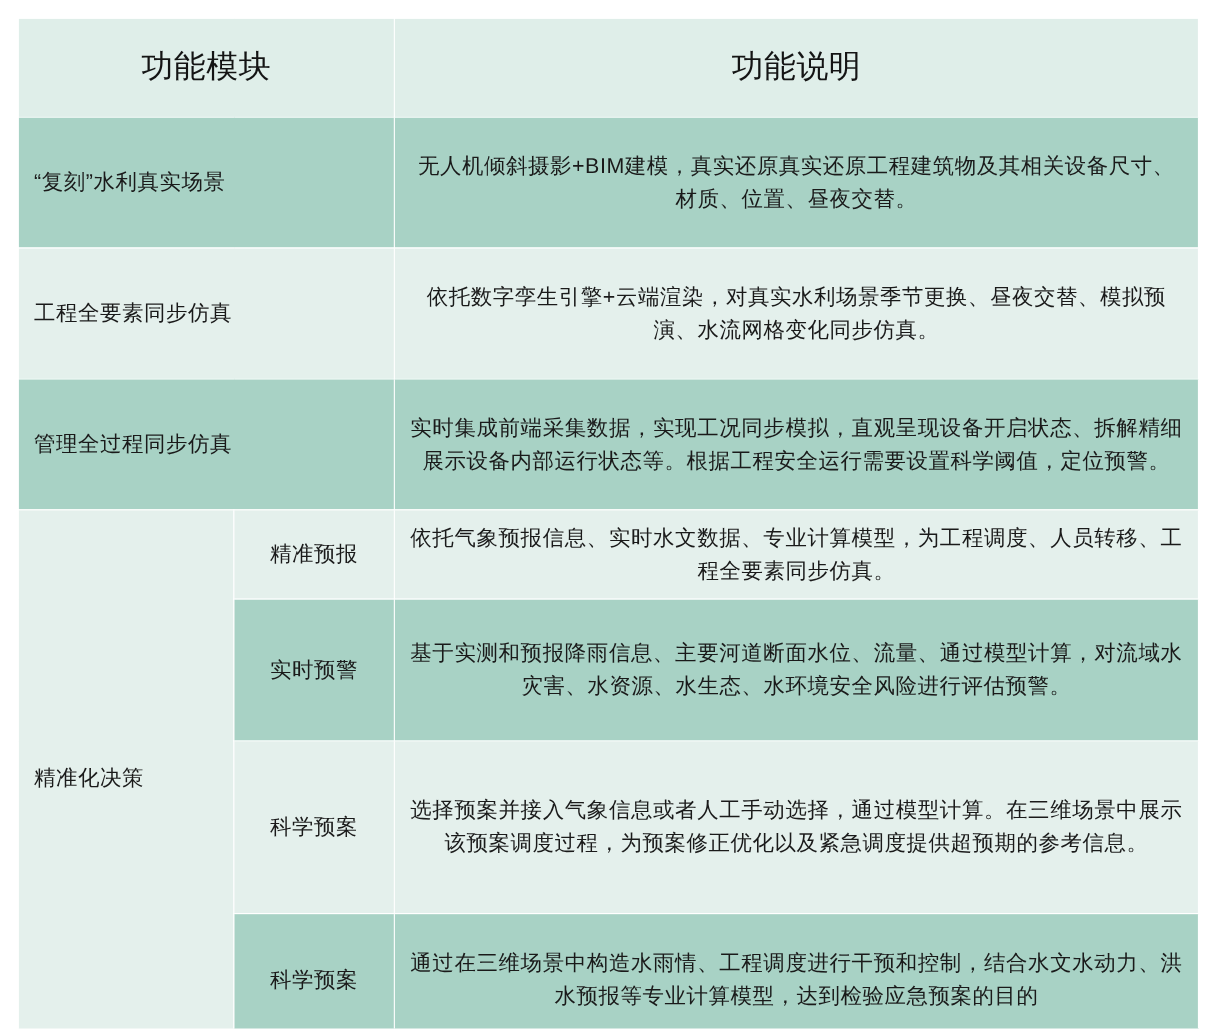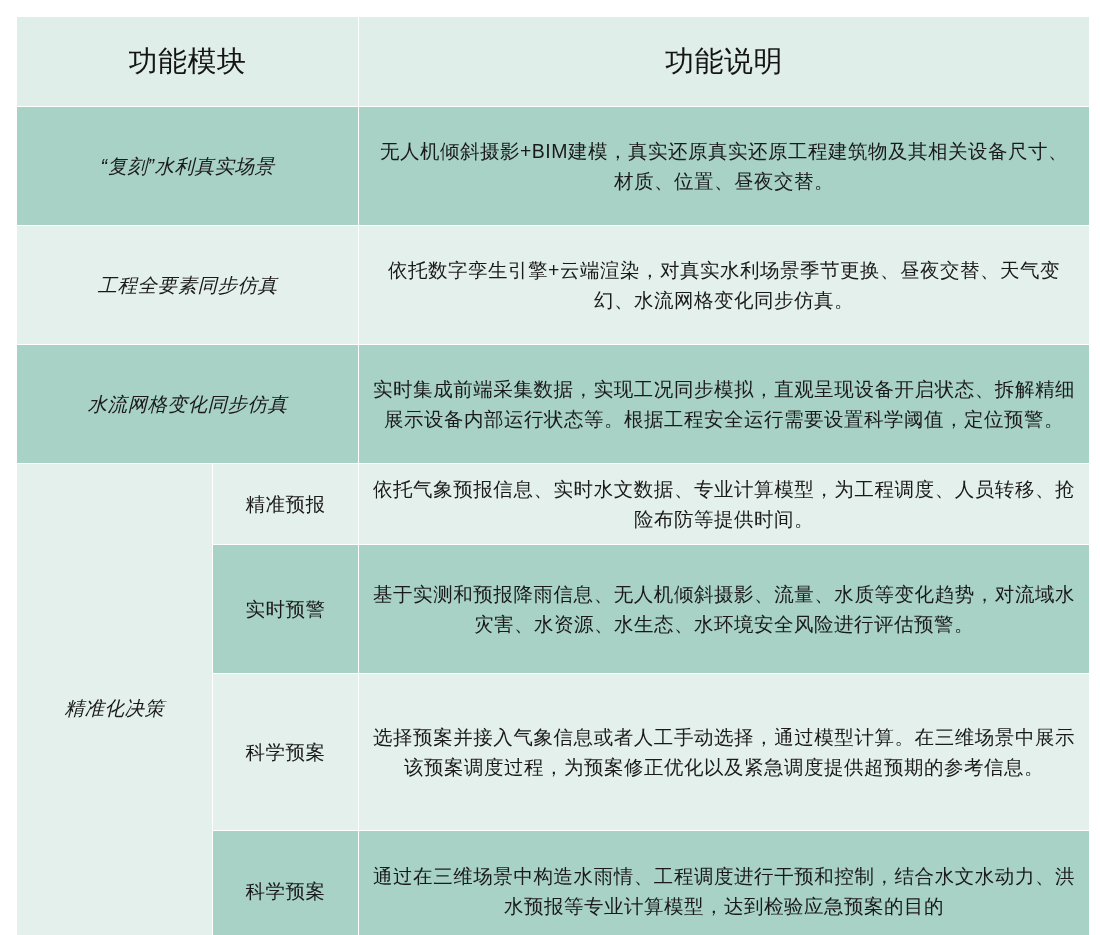--- a/index.html
+++ b/index.html
@@ -48,23 +48,21 @@
   .col-module { width: 196px; }
   .col-sub    { width: 146px; }
 
   .cell-dark {
     background: #a8d2c5;
   }
   .cell-light {
     background: #e4f0ec;
   }
   .module-cell {
-    text-align: center;
     letter-spacing: 1px;
-    font-style: italic;
   }
   .sub-cell {
     text-align: center;
     letter-spacing: 1px;
   }
   .desc-cell {
     text-align: center;
     text-align-last: center;
   }
   .desc-cell.justify {
@@ -88,37 +86,37 @@
         <th class="header-cell">功能说明</th>
       </tr>
 
       <tr>
         <td class="cell-dark module-cell" colspan="2" style="height:98px;">“复刻”水利真实场景</td>
         <td class="cell-dark desc-cell">无人机倾斜摄影+BIM建模，真实还原真实还原工程建筑物及其相关设备尺寸、材质、位置、昼夜交替。</td>
       </tr>
 
       <tr>
         <td class="cell-light module-cell" colspan="2" style="height:98px;margin-top:15px;">工程全要素同步仿真</td>
-        <td class="cell-light desc-cell">依托数字孪生引擎+云端渲染，对真实水利场景季节更换、昼夜交替、天气变幻、水流网格变化同步仿真。</td>
+        <td class="cell-light desc-cell">依托数字孪生引擎+云端渲染，对真实水利场景季节更换、昼夜交替、模拟预演、水流网格变化同步仿真。</td>
       </tr>
 
       <tr>
-        <td class="cell-dark module-cell" colspan="2" style="height:98px;">水流网格变化同步仿真</td>
+        <td class="cell-dark module-cell" colspan="2" style="height:98px;">管理全过程同步仿真</td>
         <td class="cell-dark desc-cell justify">实时集成前端采集数据，实现工况同步模拟，直观呈现设备开启状态、拆解精细展示设备内部运行状态等。根据工程安全运行需要设置科学阈值，定位预警。</td>
       </tr>
 
       <tr>
         <td class="cell-light module-cell" rowspan="4" style="height:100px;">精准化决策</td>
         <td class="cell-light sub-cell">精准预报</td>
-        <td class="cell-light desc-cell justify">依托气象预报信息、实时水文数据、专业计算模型，为工程调度、人员转移、抢险布防等提供时间。</td>
+        <td class="cell-light desc-cell justify">依托气象预报信息、实时水文数据、专业计算模型，为工程调度、人员转移、工程全要素同步仿真。</td>
       </tr>
 
       <tr>
         <td class="cell-dark sub-cell" style="height:108px;">实时预警</td>
-        <td class="cell-dark desc-cell justify">基于实测和预报降雨信息、无人机倾斜摄影、流量、水质等变化趋势，对流域水灾害、水资源、水生态、水环境安全风险进行评估预警。</td>
+        <td class="cell-dark desc-cell justify">基于实测和预报降雨信息、主要河道断面水位、流量、通过模型计算，对流域水灾害、水资源、水生态、水环境安全风险进行评估预警。</td>
       </tr>
 
       <tr>
         <td class="cell-light sub-cell" style="height:136px;">科学预案</td>
         <td class="cell-light desc-cell justify">选择预案并接入气象信息或者人工手动选择，通过模型计算。在三维场景中展示该预案调度过程，为预案修正优化以及紧急调度提供超预期的参考信息。</td>
       </tr>
 
       <tr>
         <td class="cell-dark sub-cell" style="height:100px;">科学预案</td>
         <td class="cell-dark desc-cell justify">通过在三维场景中构造水雨情、工程调度进行干预和控制，结合水文水动力、洪水预报等专业计算模型，达到检验应急预案的目的</td>

